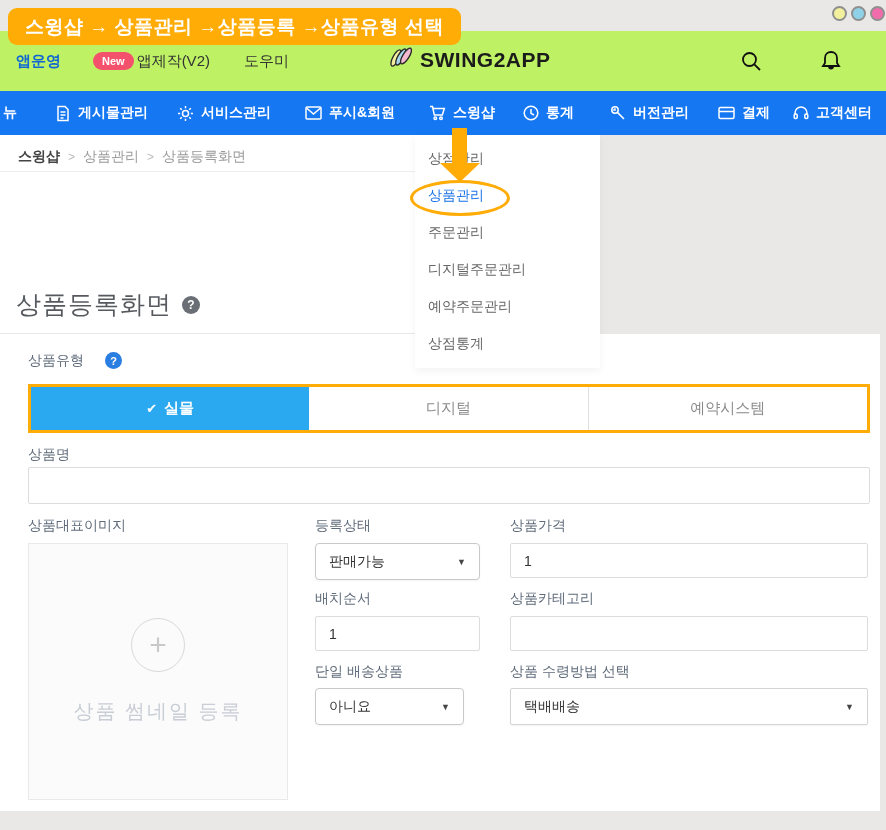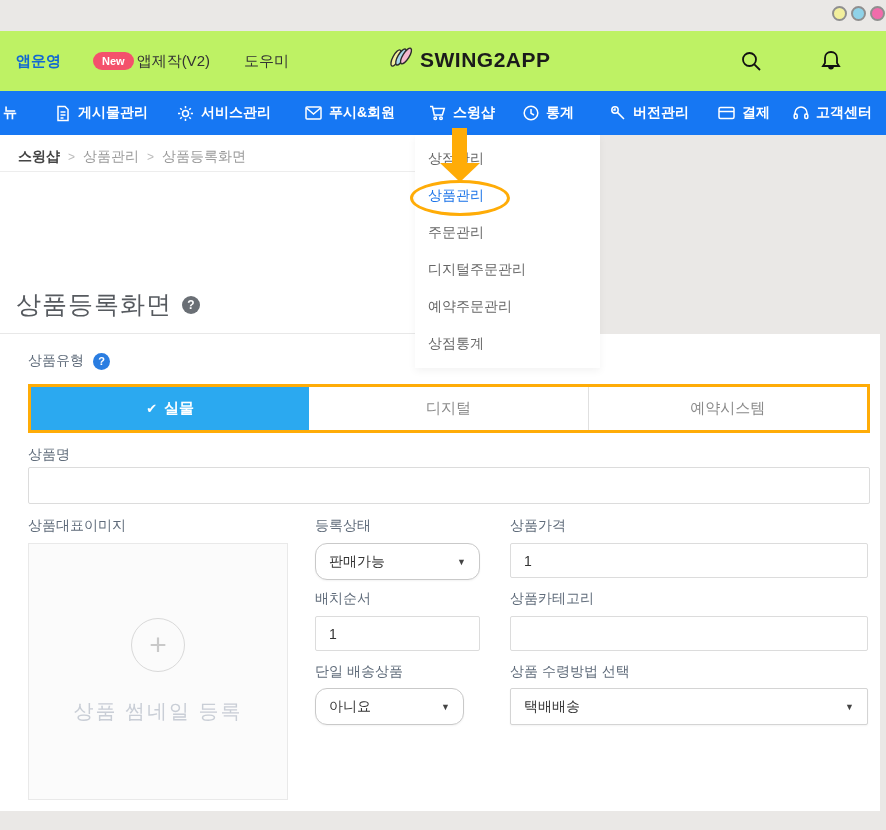--- a/index.html
+++ b/index.html
@@ -42,21 +42,21 @@
   .crumb-sep { color:#bbb; font-size:12px; }
   .bc-divider { position:absolute; left:0; top:171px; width:415px; height:1px; background:#ededed; z-index:1; }
 
   .page-title-row { position:absolute; left:16px; top:288px; display:flex; align-items:center; gap:10px; z-index:1; }
   .page-title { font-size:25px; color:#565a5f; letter-spacing:1px; }
   .help-dark { width:18px; height:18px; border-radius:50%; background:#6a6f75; color:#fff; font-size:12px; font-weight:700; display:flex; align-items:center; justify-content:center; }
   .title-divider { position:absolute; left:0; top:333px; width:600px; height:1px; background:#e8e8e8; z-index:1; }
 
   .field-label { font-size:14px; color:#5f6b7a; }
   .lab { position:absolute; z-index:1; }
-  .lab-type { left:28px; top:352px; display:flex; align-items:center; gap:9px; }
+  .lab-type { left:28px; top:352px; display:flex; gap:21px; }
   .help-blue { width:17px; height:17px; border-radius:50%; background:#2a7de1; color:#fff; font-size:11px; font-weight:700; display:flex; align-items:center; justify-content:center; }
 
   .tabs { position:absolute; left:28px; top:384px; width:842px; height:49px; border:3px solid #ffac07; display:flex; z-index:1; background:#fff; }
   .tab { flex:1; display:flex; align-items:center; justify-content:center; font-size:15px; color:#8a8a8a; background:#fff; cursor:pointer; }
   .tab.selected { background:#2ba9f0; color:#fff; font-weight:600; }
   .tab .check { margin-right:7px; font-size:13px; }
   .tab.bordered { border-left:1px solid #e0e0e0; }
 
   .lab-name { left:28px; top:445px; }
   .input { position:absolute; background:#fff; border:1px solid #dcdcdc; border-radius:2px; font-size:14px; color:#333; padding:0 13px; display:flex; align-items:center; z-index:1; }
@@ -67,21 +67,21 @@
   .thumb-circle { width:54px; height:54px; border-radius:50%; border:1px solid #d9d9d9; color:#c9c9c9; font-size:30px; font-weight:300; display:flex; align-items:center; justify-content:center; }
   .thumb-text { margin-top:26px; font-size:20px; color:#c9ced6; letter-spacing:2px; }
 
   .lab-status  { left:315px; top:516px; }
   .lab-price   { left:510px; top:516px; }
   .lab-order   { left:315px; top:589px; }
   .lab-cat     { left:510px; top:589px; }
   .lab-single  { left:315px; top:662px; }
   .lab-receive { left:510px; top:662px; }
 
-  .select { position:absolute; background:#fff; border:1px solid #c9c9c9; border-radius:12px; box-shadow:0 1px 2px rgba(0,0,0,.05); font-size:14px; color:#333; padding:0 13px; display:flex; align-items:center; z-index:1; cursor:pointer; }
+  .select { position:absolute; background:#fff; border:1px solid #c9c9c9; border-radius:4px; box-shadow:0 1px 2px rgba(0,0,0,.05); font-size:14px; color:#333; padding:0 13px; display:flex; align-items:center; z-index:1; cursor:pointer; }
   .select .caret { position:absolute; right:13px; font-size:9px; color:#444; }
   .sel-status  { left:315px; top:543px; width:165px; height:37px; }
   .inp-price   { left:510px; top:543px; width:358px; height:35px; }
   .inp-order   { left:315px; top:616px; width:165px; height:35px; }
   .inp-cat     { left:510px; top:616px; width:358px; height:35px; }
   .sel-single  { left:315px; top:688px; width:149px; height:37px; }
   .sel-receive { left:510px; top:688px; width:358px; height:37px; border:1px solid #d4d4d4; border-radius:2px; }
 
   
   .dropdown { position:absolute; left:415px; top:135px; width:185px; height:233px; background:#fff; z-index:3; box-shadow:0 3px 8px rgba(0,0,0,.05); padding-top:5px; }
@@ -299,17 +299,18 @@
 
   <div class="dropdown">
     <div class="dd-item">상점관리</div>
     <div class="dd-item active">상품관리</div>
     <div class="dd-item">주문관리</div>
     <div class="dd-item">디지털주문관리</div>
     <div class="dd-item">예약주문관리</div>
     <div class="dd-item">상점통계</div>
   </div>
 
+  <div class="banner">스윙샵 → 상품관리 →상품등록 →상품유형 선택</div>
   <div class="arrow-shaft"></div>
   <div class="arrow-head"></div>
   <div class="ellipse"></div>
 
 </div>
 
 </body></html>

